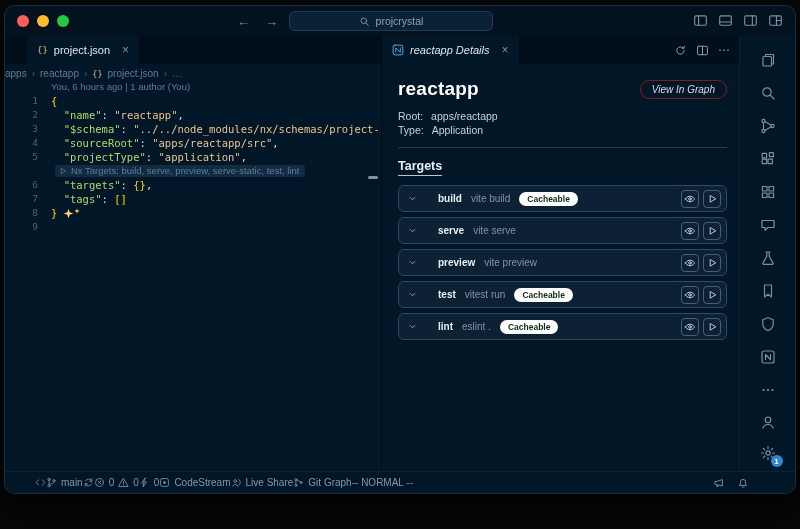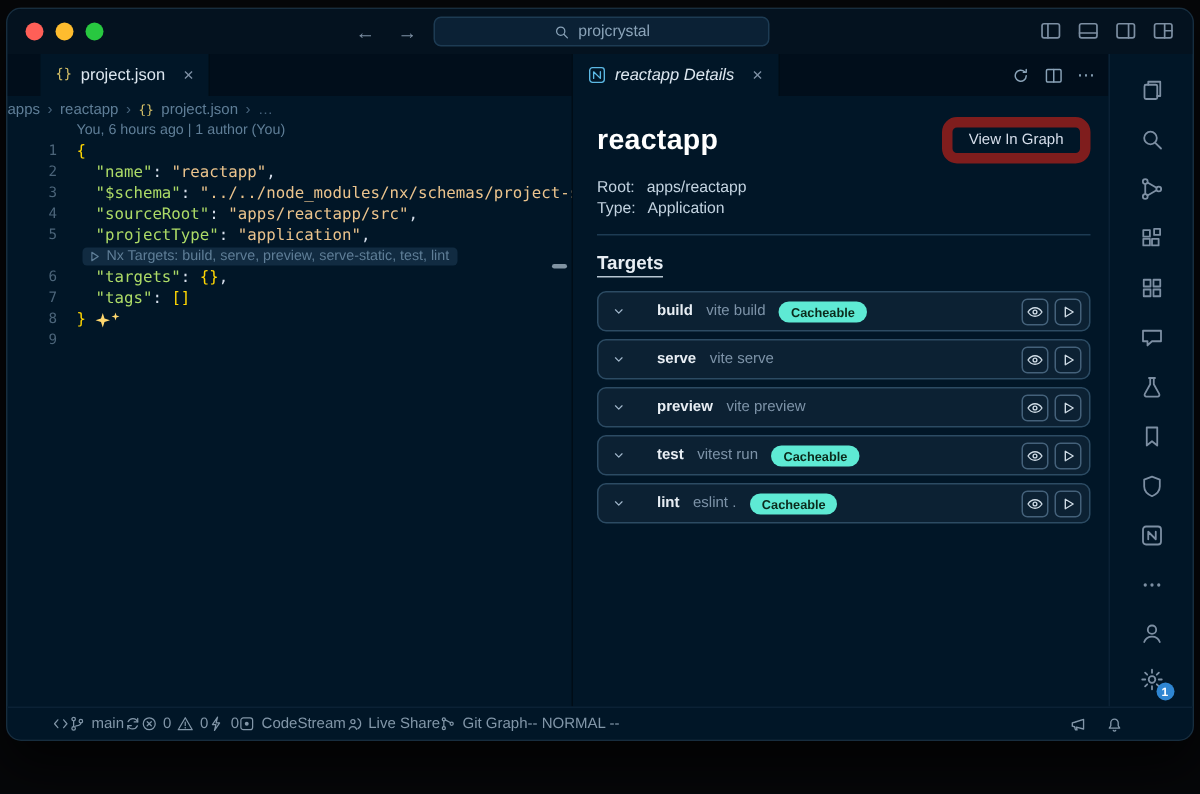--- a/index.html
+++ b/index.html
@@ -9,21 +9,21 @@
   .window { position:absolute; left:4px; top:5px; width:792px; height:489px; background:#011627;
             border-radius:10px; border:1px solid rgba(130,150,170,.18);
             box-shadow:0 16px 34px rgba(0,0,0,.7); overflow:hidden; display:flex; flex-direction:column; }
 
   
   .titlebar { flex:0 0 30px; background:#04121f; position:relative; display:flex; align-items:center; }
   .lights { display:flex; gap:8px; margin-left:12px; }
   .light { width:12px; height:12px; border-radius:50%; }
   .red{background:#ff5f57}.yellow{background:#febc2e}.grn{background:#28c840}
   .nav { position:absolute; left:232px; display:flex; gap:15px; color:#7d8fa3; font-size:13px; }
-  .searchbox { position:absolute; left:284px; top:5px; width:224px; height:20px; background:#0b2135;
+  .searchbox { position:absolute; left:284px; top:5px; width:204px; height:20px; background:#0b2135;
                border:1px solid #1d3b53; border-radius:5px; display:flex; align-items:center;
                justify-content:center; gap:6px; color:#8aa3b8; font-size:10.5px; }
   .layout-controls { position:absolute; right:12px; top:7px; display:flex; gap:10px; color:#7d8fa3; }
 
   
   .tabsrow { flex:0 0 28px; background:#010e1b; display:flex; margin-right:56px; }
   .tabs-left { flex:0 0 376px; display:flex; }
   .tabs-left::before { content:""; width:22px; }
   .tabs-right { flex:1; display:flex; align-items:center; border-left:1px solid #000c16; }
   .tab { display:flex; align-items:center; gap:6px; padding:0 10px; height:100%; background:#011627;
@@ -53,34 +53,34 @@
             color:#5f7e97; border-radius:3px; padding:0 6px 0 4px; height:12px;
             font-family:"Liberation Sans",sans-serif; font-size:9.5px; margin-left:4px; }
   .sparkle { margin-left:6px; display:inline-flex; align-items:flex-start; }
   .scroll-deco { position:absolute; right:3px; top:112px; width:10px; height:3px; border-radius:2px;
                  background:#97a9b8; opacity:.85; }
 
   
   .details-pane { flex:1; border-left:1px solid #000c16; padding:14px 12px 0 16px; overflow:hidden; }
   .dheader { display:flex; align-items:center; justify-content:space-between; }
   .dtitle { font-size:19px; font-weight:600; color:#ffffff; letter-spacing:.2px; }
-  .graph-btn { background:transparent; border:7px solid #7f1d1d; color:#d6deeb; font-size:10px;
-               padding:3px 11px; border-radius:10px; font-family:inherit; }
+  .graph-btn { background:transparent; border:1px solid #7f1d1d; color:#d6deeb; font-size:10px;
+               padding:3px 11px; border-radius:10px; font-family:inherit;font-style:italic; }
   .meta { margin-top:9px; font-size:10.5px; color:#c3d3e0; line-height:14px; }
   .meta .mlabel { margin-right:8px; }
   .hrdiv { border:none; border-top:1px solid #1d3b53; margin:10px 0 0; }
   .targets-h { margin-top:11px; display:inline-block; font-size:12.5px; font-weight:700; color:#e8eef4;
                border-bottom:1px solid #b7c5d1; padding-bottom:2px;text-align:center; }
   .targets { margin-top:9px; display:flex; flex-direction:column; gap:5px; }
   .trow { display:flex; align-items:center; height:27px; background:#0c2133; border:1px solid #2c4b63;
           border-radius:6px; padding:0 5px 0 8px; }
   .chev { color:#9fb5c9; display:flex; }
   .tname { font-size:10px; font-weight:700; color:#e8eef4; margin-left:20px; }
   .tcmd { font-size:10px; color:#7d93a8; margin-left:9px; }
-  .tbadge { margin-left:9px; background:#5eead4; color:#0b2a1b; font-size:8.5px; font-weight:700;
+  .tbadge { margin-left:9px; background:#ffffff; color:#0b2a1b; font-size:8.5px; font-weight:700;
             padding:2px 8px; border-radius:8px; }
   .tsp { flex:1; }
   .tbtn { width:18px; height:18px; border:1px solid #44617a; background:transparent; border-radius:4px;
           color:#cfdbe5; display:flex; align-items:center; justify-content:center; margin-left:4px; padding:0; }
 
   
   .rightbar { position:absolute; top:30px; right:0; bottom:22px; width:56px; border-left:1px solid #0b2135;
               display:flex; flex-direction:column; align-items:center; padding:14px 0 8px; color:#7d8fa3; }
   .rb-top { display:flex; flex-direction:column; gap:13px; align-items:center; }
   .rb-bottom { margin-top:auto; display:flex; flex-direction:column; gap:11px; align-items:center; }

